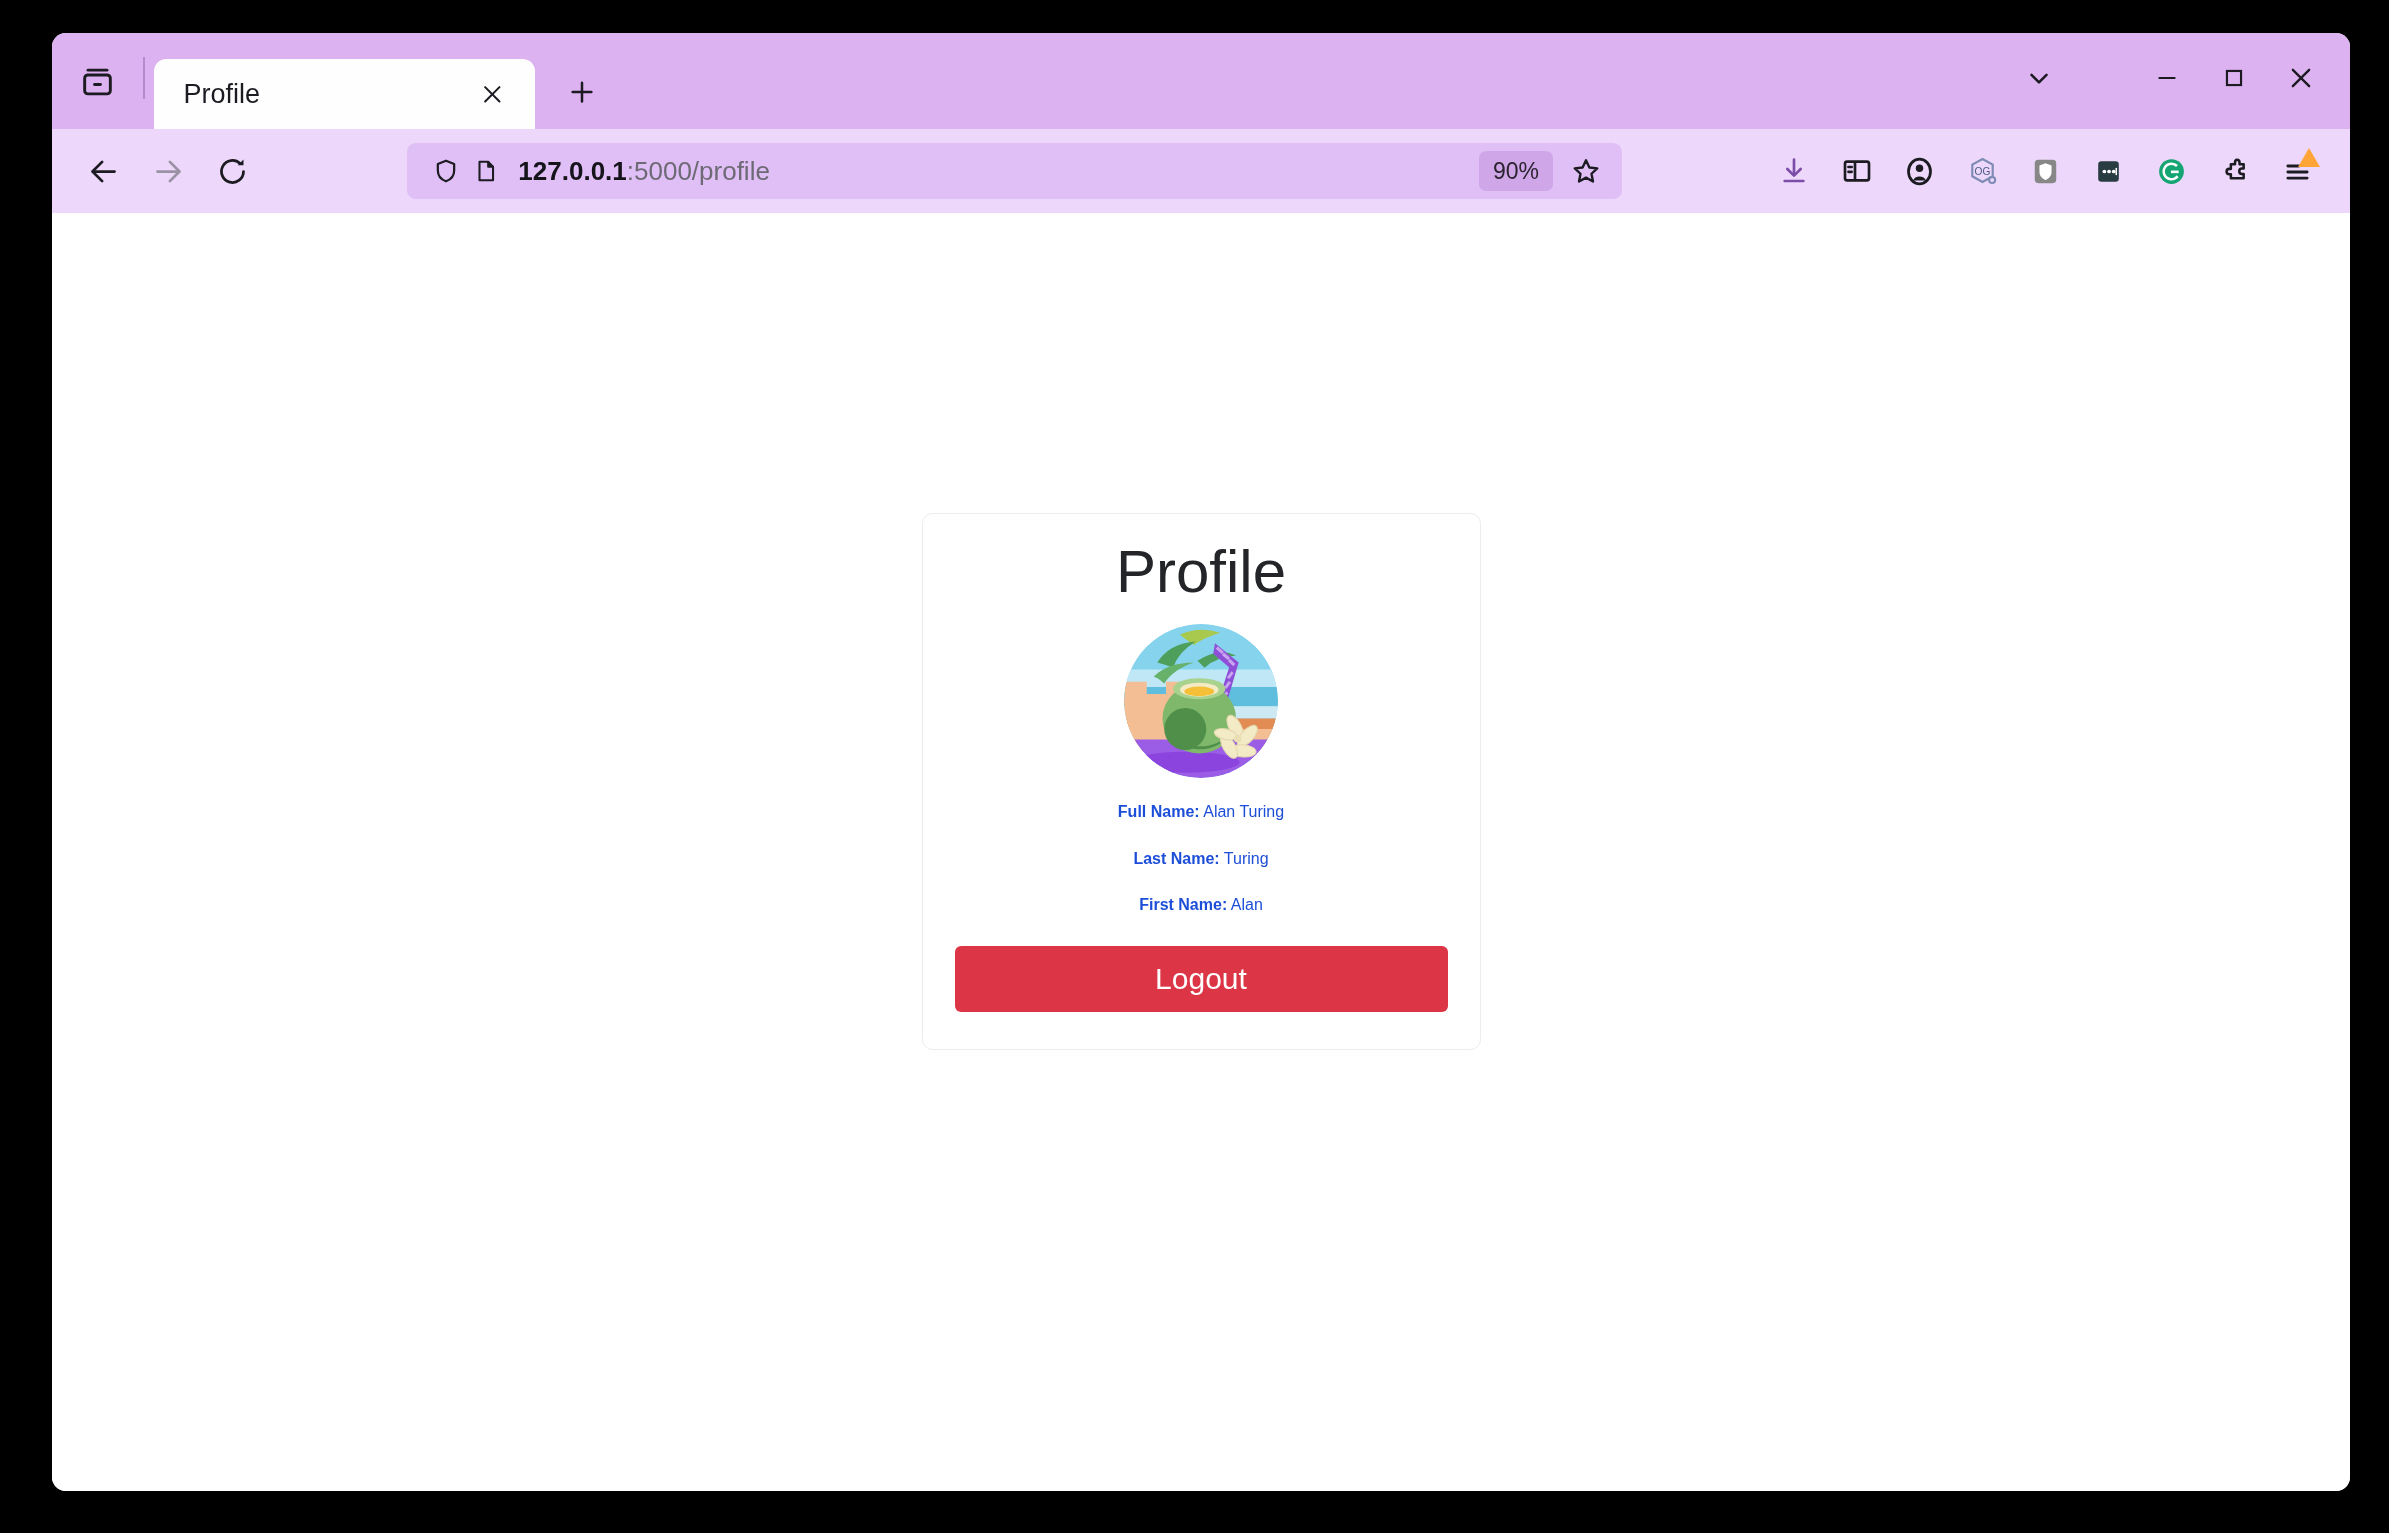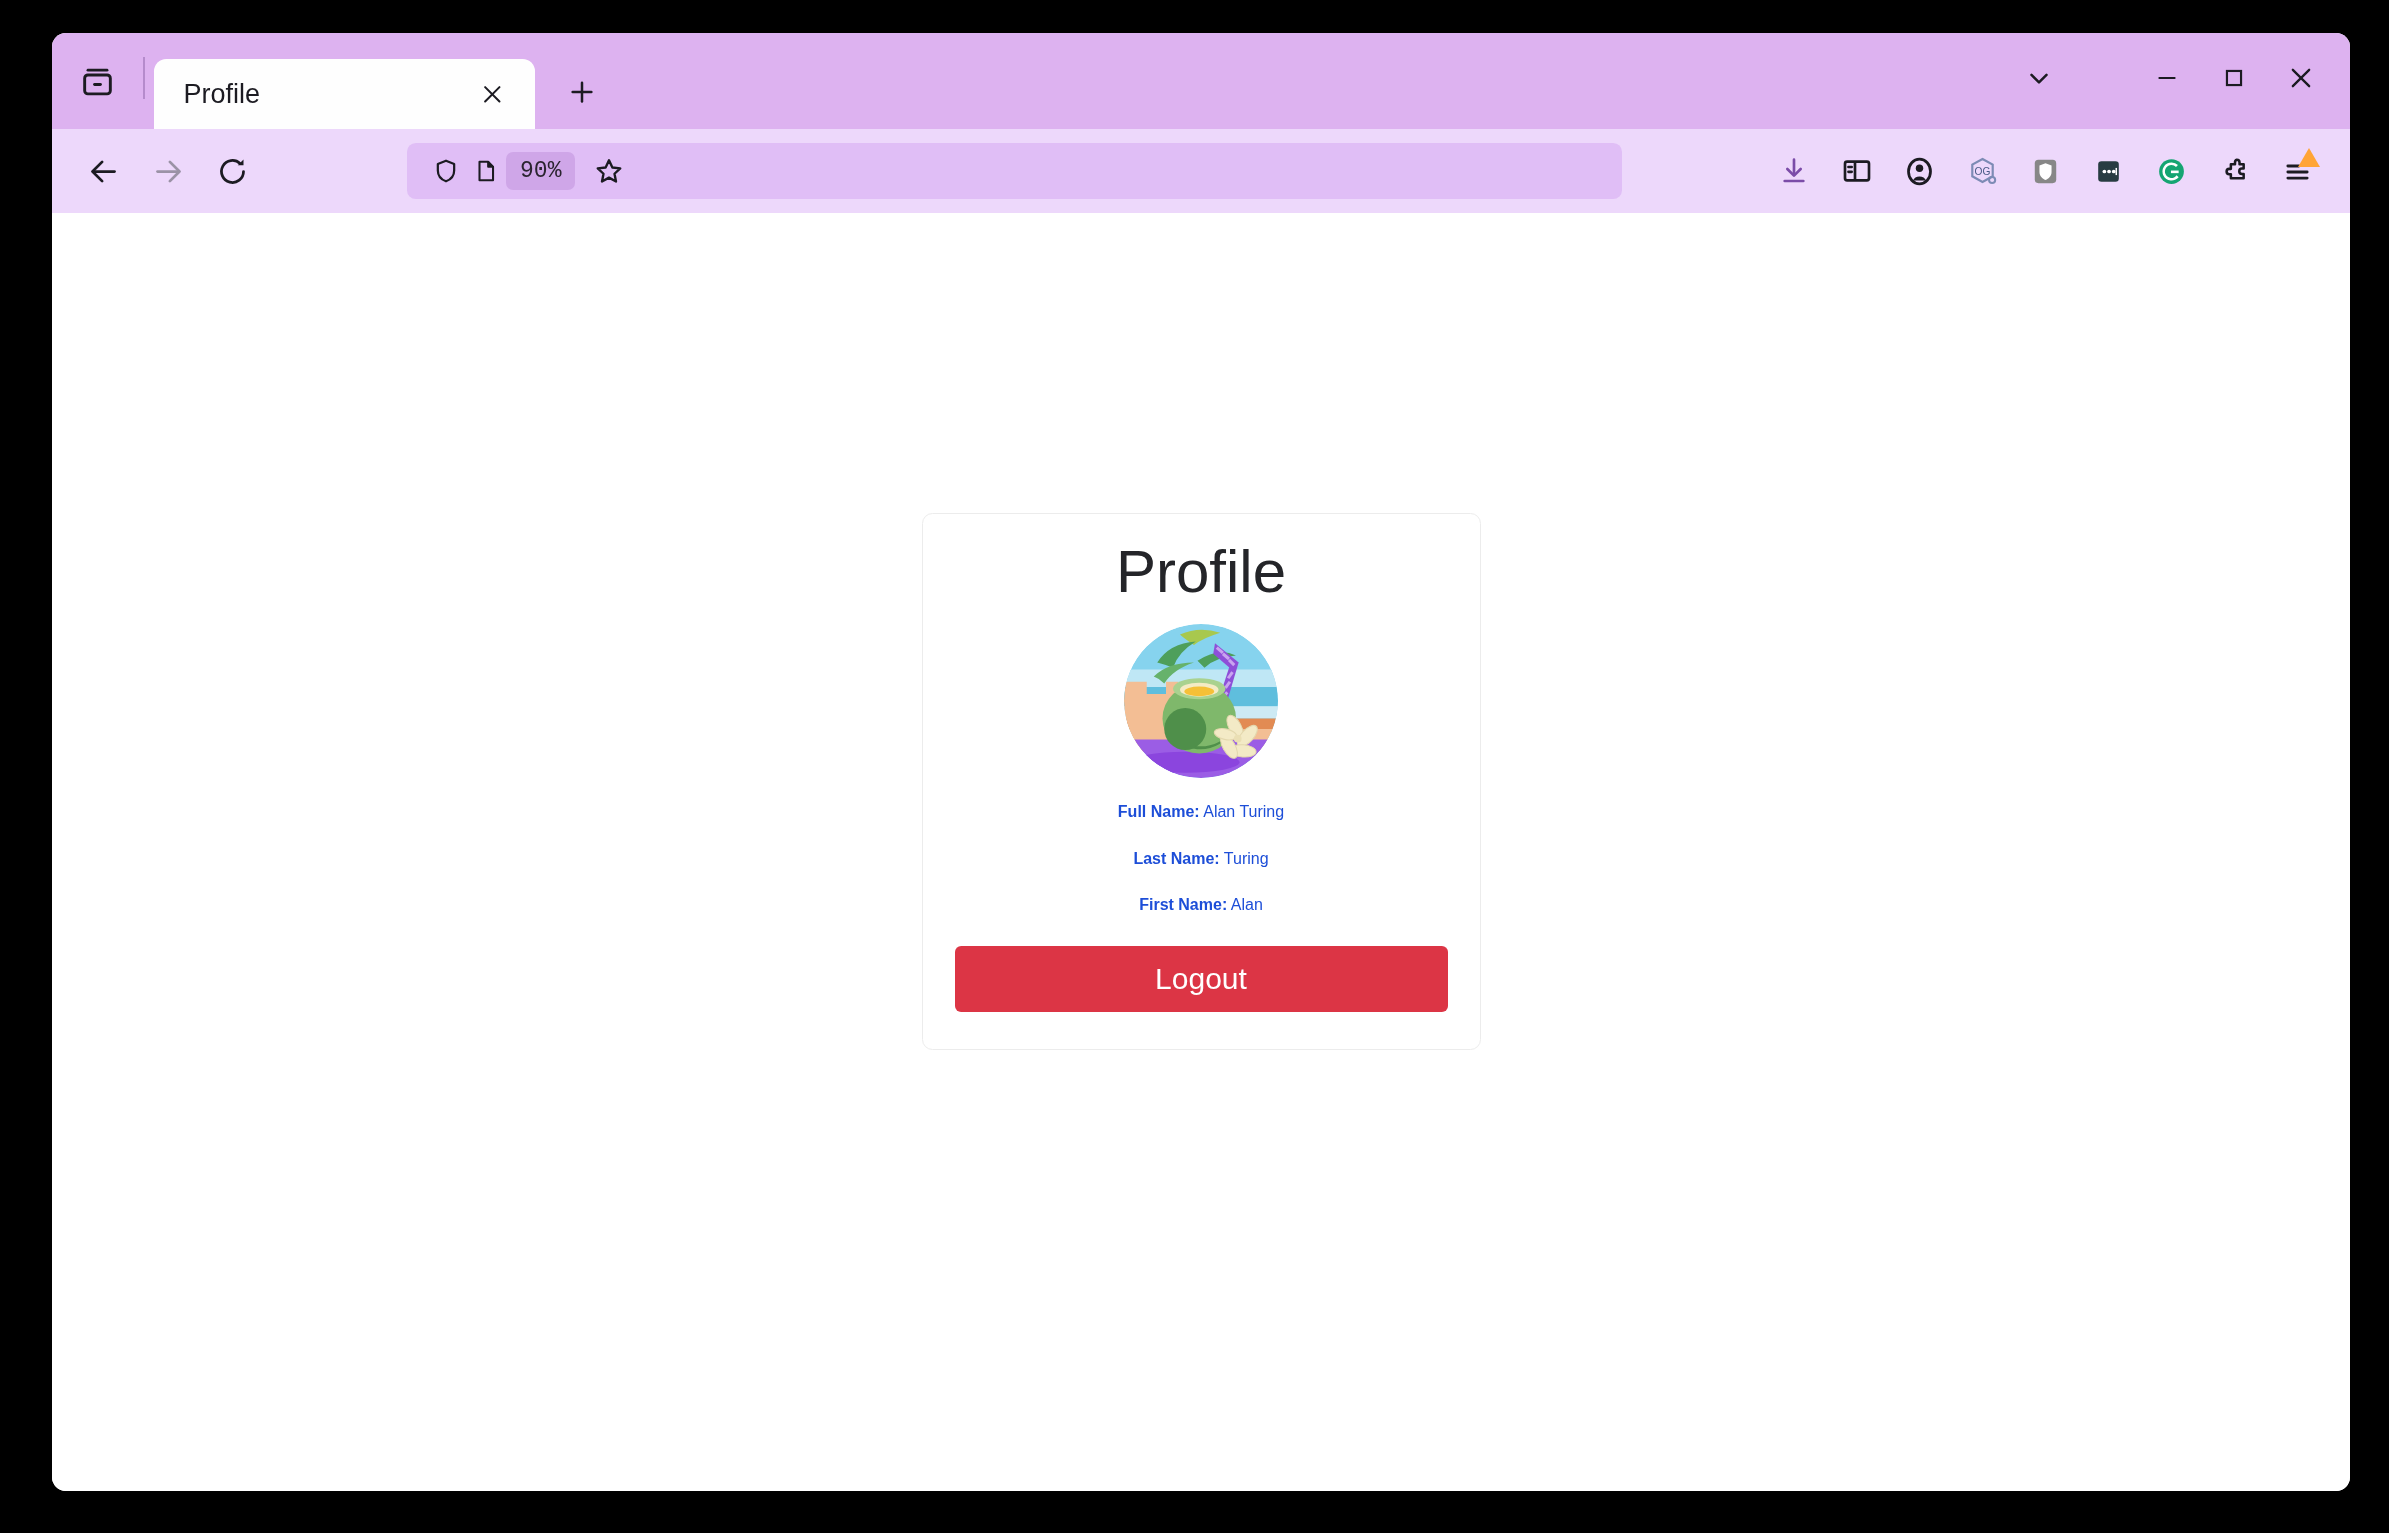--- a/index.html
+++ b/index.html
@@ -169,21 +169,21 @@
     margin-left: 12.3px;
     white-space: nowrap;
     overflow: hidden;
   }
   .url-text .host { color: #15141a; font-weight: 700; }
   .url-text .path { color: #6d6a75; }
   .zoom-badge {
     background: #CFA6E8;
     border-radius: 7px;
     padding: 6.1px 14px;
-    font-family: Liberation Mono, monospace;
+    font-family: Liberation Sans, sans-serif;
     font-size: 23px;
     color: #2b2430;
     margin-right: 10.5px;
     flex: 0 0 auto;
   }
   .star-btn {
     width: 46px;
     height: 46px;
     display: flex;
     align-items: center;
@@ -362,20 +362,23 @@
         <span class="url-icon">
           <svg width="28" height="28" viewBox="0 0 24 24" fill="none" stroke="#1c1b22" stroke-width="1.9" stroke-linejoin="round">
             <path d="M12 3.2 L19 6 V11.5 C19 16 15.8 19.4 12 20.8 C8.2 19.4 5 16 5 11.5 V6 Z"></path>
           </svg>
         </span>
         <span class="url-icon">
           <svg width="26" height="26" viewBox="0 0 24 24" fill="none" stroke="#1c1b22" stroke-width="1.9" stroke-linejoin="round">
             <path d="M6 3.5 h8 l4.5 4.5 v12.5 h-12.5 Z"></path>
             <path d="M14 3.5 v4.5 h4.5" fill="#1c1b22"></path>
           </svg>
+        </span>
+        <span class="url-text">
+          <span class="host">127.0.0.1</span><span class="path">:5000/profile</span>
         </span>
         <span class="zoom-badge">90%</span>
         <span class="star-btn">
           <svg width="30" height="30" viewBox="0 0 24 24" fill="none" stroke="#1c1b22" stroke-width="1.9" stroke-linejoin="round">
             <polygon points="12,3.4 14.7,9.2 21,9.9 16.4,14.2 17.6,20.4 12,17.3 6.4,20.4 7.6,14.2 3,9.9 9.3,9.2"></polygon>
           </svg>
         </span>
       </div>
     </div>
 

